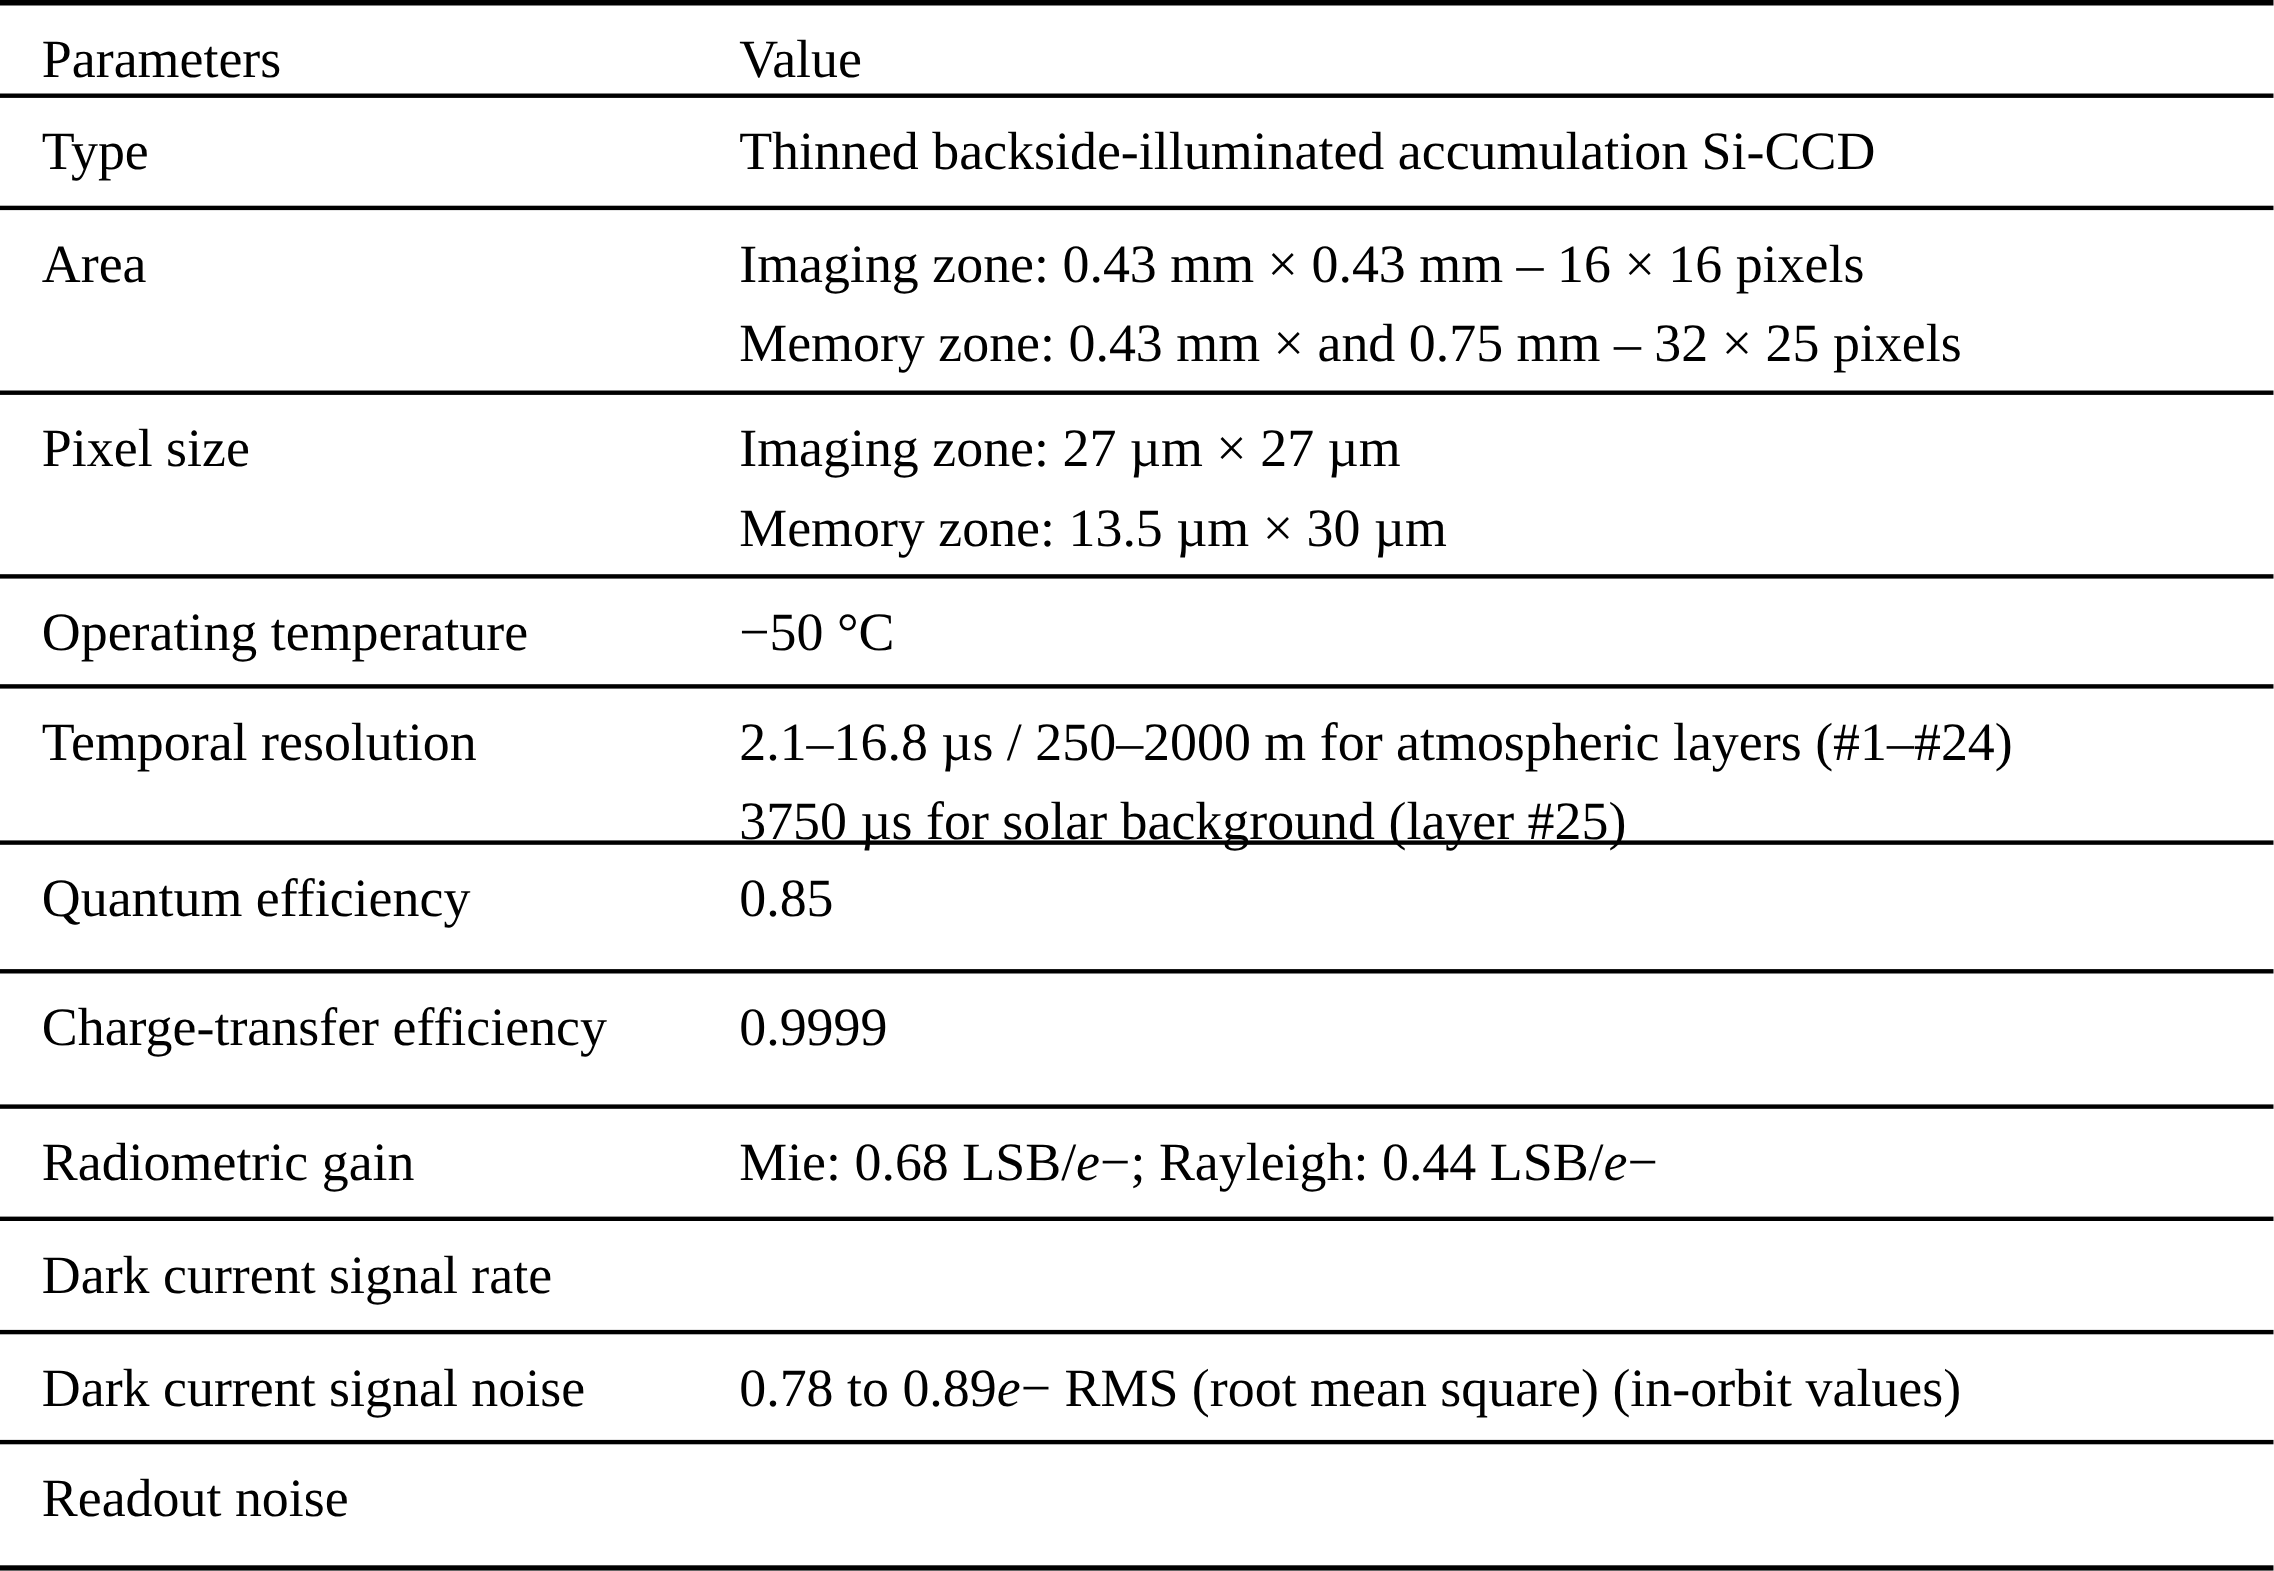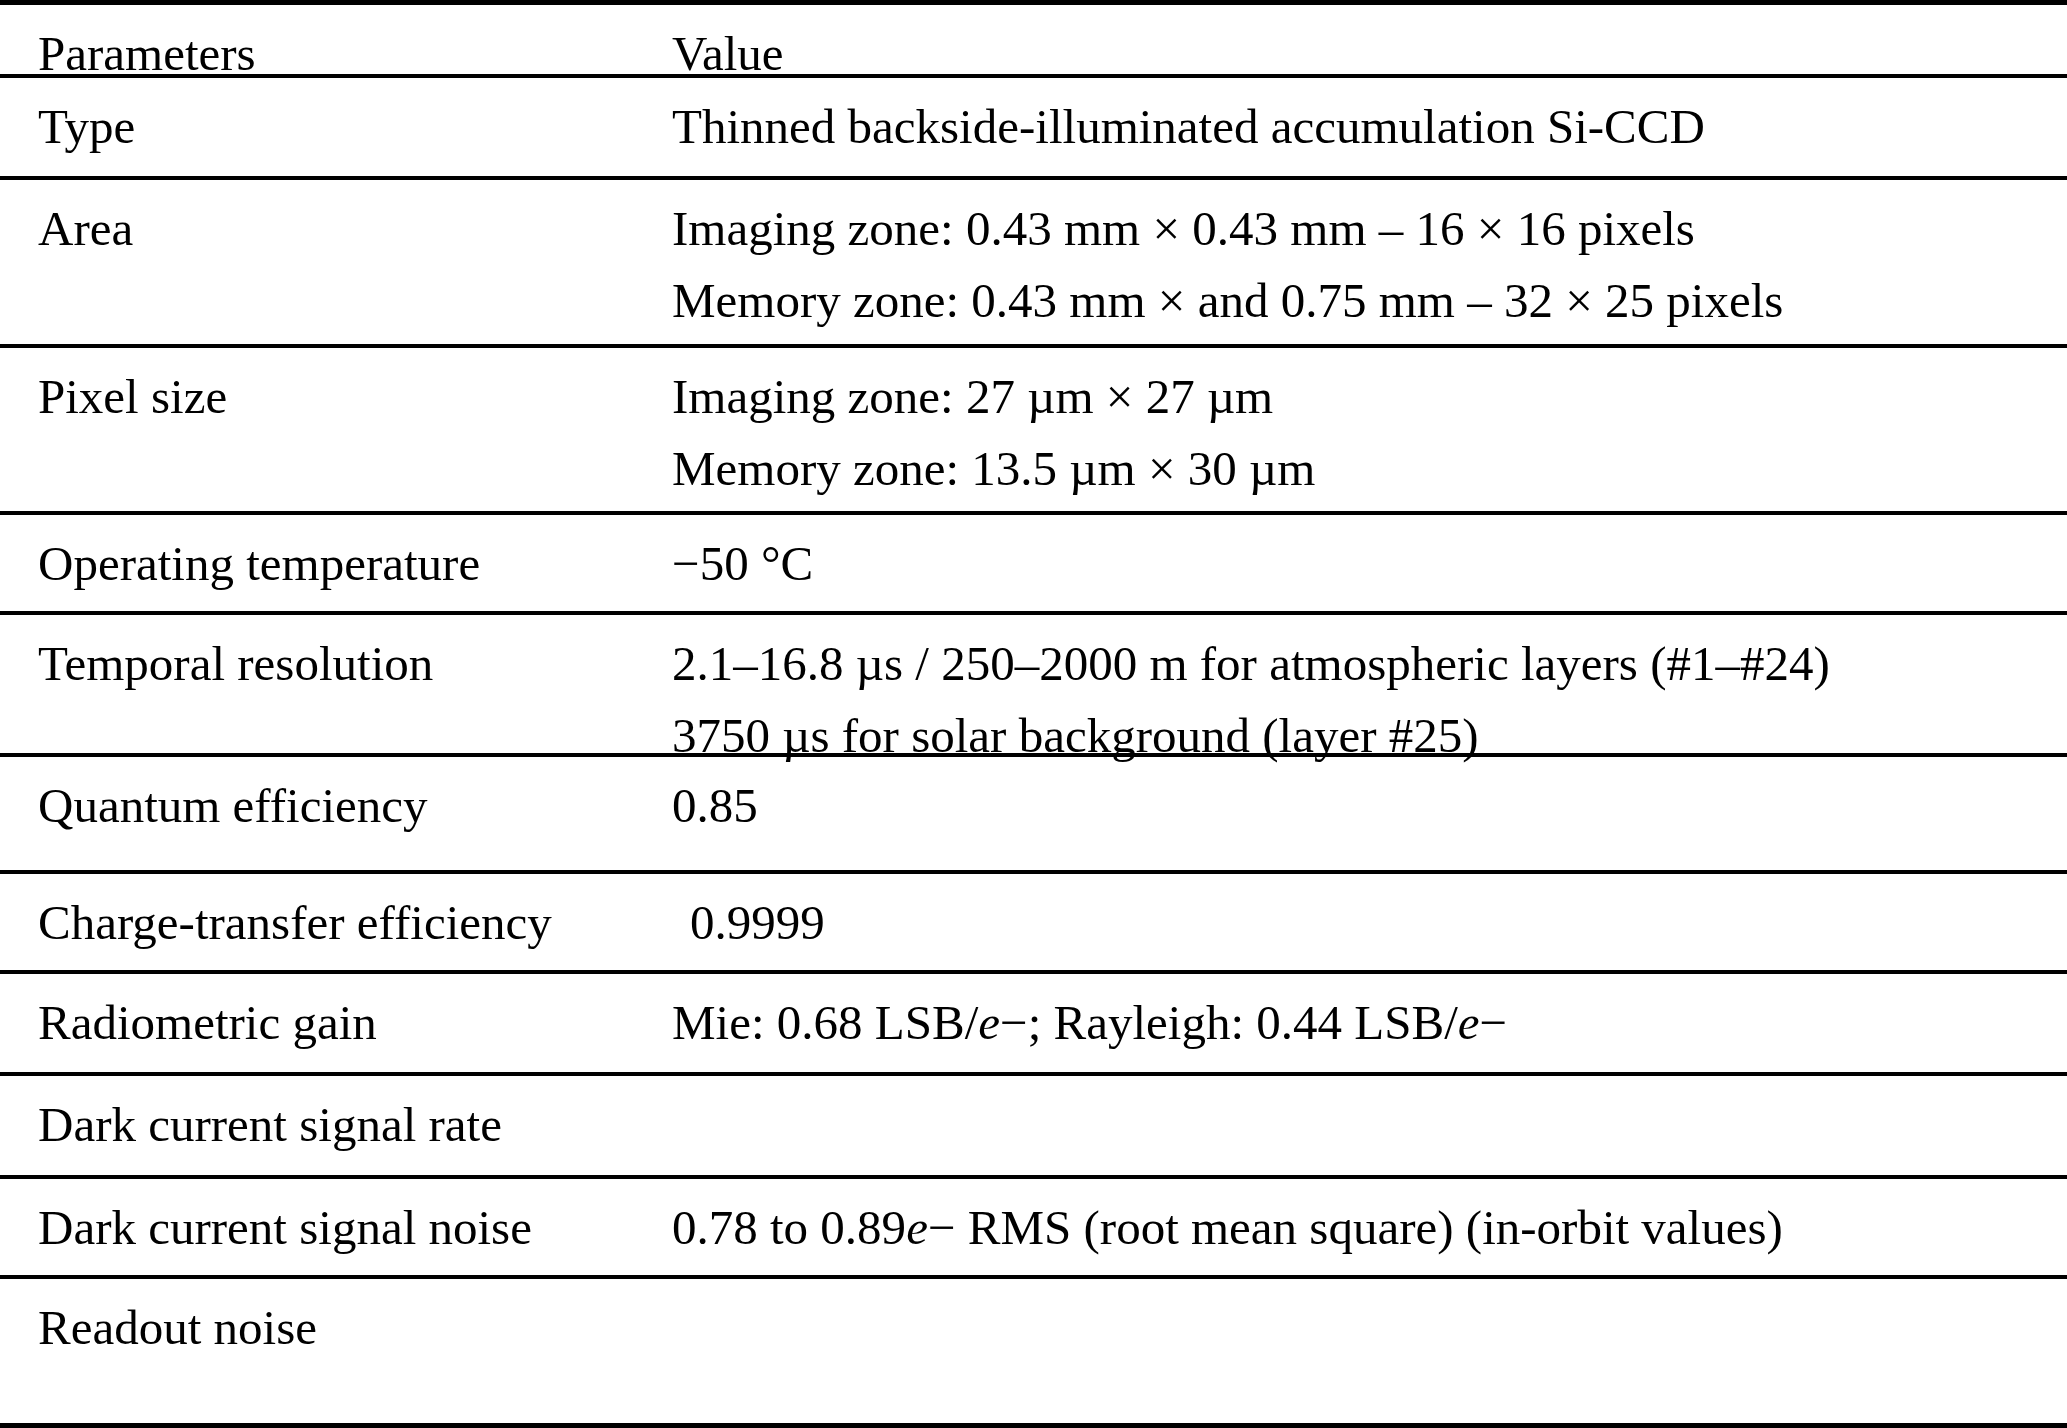--- a/index.html
+++ b/index.html
@@ -31,28 +31,28 @@
     flex: 0 0 672px;
     padding-left: 38px;
     line-height: 72px;
   }
   .col-value {
     flex: 1 1 auto;
     line-height: 72px;
   }
   .vline { line-height: 72px; }
   
-  .h-header { height: 73px; }
+  .h-header { height: 84px; }
   .h-type   { height: 102px; }
   .h-area   { height: 168px; }
   .h-pixel  { height: 167px; }
   .h-optemp { height: 100px; }
   .h-tempres{ height: 142px; }
   .h-qe     { height: 117px; }
-  .h-cte    { height: 100px; gap: 18px; }
+  .h-cte    { height: 123px; }
   .h-radgain{ height: 102px; }
   .h-dcrate { height: 103px; }
   .h-dcnoise{ height: 100px; }
   .h-readout{ height: 103px; flex-direction: column; }
   i { font-style: italic; }
 </style>
 </head>
 <body>
 
 <div class="paper-table">

